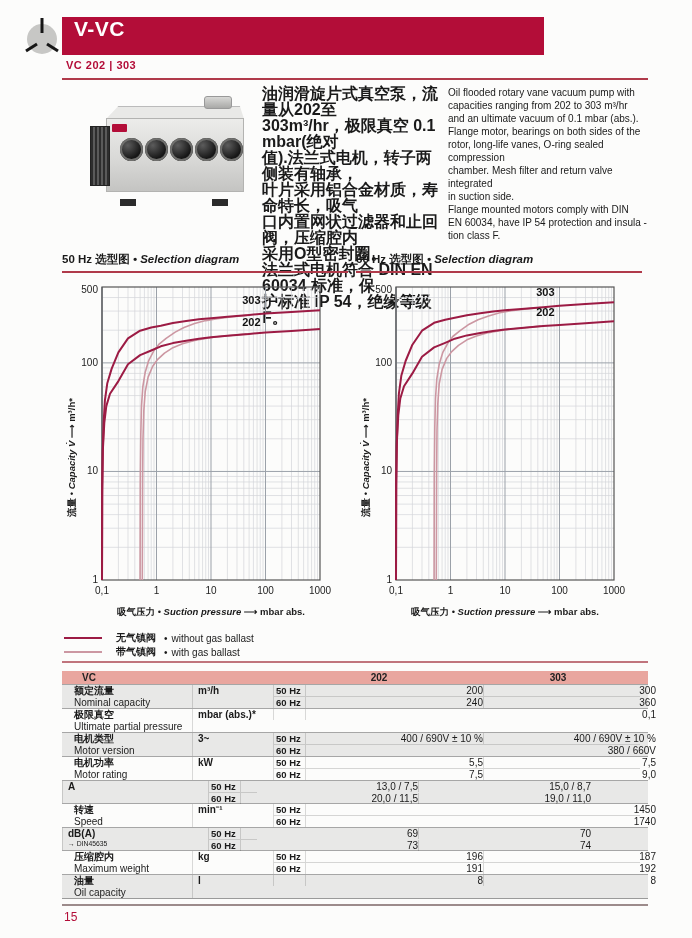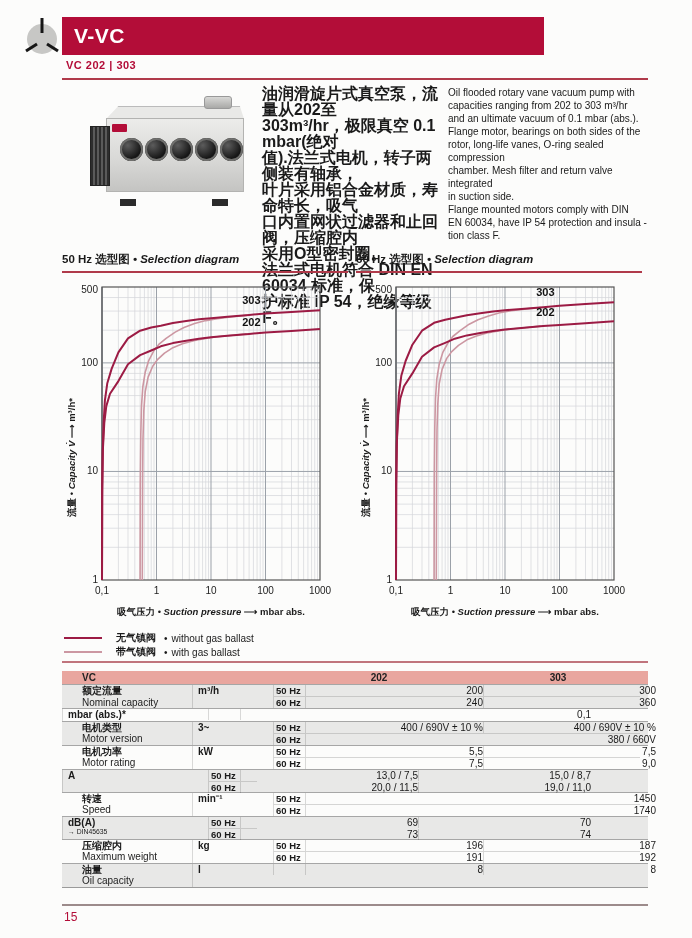--- a/index.html
+++ b/index.html
@@ -2,21 +2,21 @@
 <html><head>
 <meta charset="utf-8">
 <style>
   * { margin:0; padding:0; box-sizing:border-box; }
   html,body { width:692px; height:938px; }
   body { background:#fcfcfb; font-family:"Liberation Sans", sans-serif; color:#1a1a1a; position:relative; overflow:hidden; }
 
   
   .logo { position:absolute; left:22px; top:13px; }
   .banner { position:absolute; left:62px; top:17px; width:482px; height:38px;
-            background:var(--brand); display:flex; align-items:center; padding-left:12px; }
+            background:var(--brand); display:flex; padding-left:12px; }
   .banner .title { color:#fff; font-size:21px; font-weight:bold; letter-spacing:.5px; }
   .subtitle { position:absolute; left:66px; top:59px; font-size:11px; font-weight:bold; color:var(--brand); letter-spacing:.5px;}
   .rule-red { position:absolute; left:62px; top:78px; width:586px; height:2px; background:var(--rule); }
 
   
   .pump { position:absolute; left:86px; top:94px; width:172px; height:120px; }
   .pump .body { position:absolute; left:20px; top:24px; width:138px; height:74px;
                 background:linear-gradient(180deg,#ececea 0%,#d9d9d7 55%,#c4c4c2 100%); border:1px solid #b3b3b1; }
   .pump .topface { position:absolute; left:20px; top:12px; width:138px; height:13px; background:#e9e9e7;
                    clip-path:polygon(9% 0, 97% 0, 100% 100%, 0 100%); border-top:1px solid #bbb; }
@@ -60,21 +60,21 @@
   .divider { position:absolute; left:62px; top:661px; width:586px; height:2px; background:#c0747c; }
 
   
   .spec-table { position:absolute; left:62px; top:671px; width:586px; font-size:10px; border-bottom:1px solid #9a9a9a; }
   .thead { display:grid; grid-template-columns:130px 65px 33px 178px 180px; background:var(--thead);
            height:13px; line-height:13px; font-weight:bold; color:#222; }
   .thead .c1 { padding-left:20px; }
   .thead .c4, .thead .c5 { text-align:center; }
   .tblock { display:grid; grid-template-columns:130px 65px 383px; border-top:1px solid #a6a6a6; }
   .tblock.shade { background:#e8e8e7; }
-  .cell-label { padding-left:20px; }
+  .cell-label { padding-left:12px; }
   .cell-label .zh { font-weight:bold; line-height:11.5px; height:11.5px; }
   .cell-label .en { line-height:11.5px; height:11.5px; color:#222; }
   .cell-unit { border-left:1px solid rgba(0,0,0,.14); padding-left:5px; font-weight:bold; }
   .cell-unit .u { line-height:11.5px; height:11.5px; }
   .cell-unit .usub { font-size:6.8px; font-weight:normal; line-height:7px; }
   .tlines { display:flex; flex-direction:column; }
   .tline { display:grid; grid-template-columns:33px 178px 172px; height:11px; line-height:11px;margin-left:16px; }
   .tline + .tline { border-top:1px solid rgba(140,140,140,.35); }
   .tline .hz { font-weight:bold; border-left:1px solid rgba(0,0,0,.14); border-right:1px solid rgba(0,0,0,.14); padding-left:2px; font-size:9.5px; }
   .tline .v { text-align:right; }
@@ -373,20 +373,24 @@
           <div class="v v303">300</div>
         </div>
         <div class="tline">
           <div class="hz">60 Hz</div>
           <div class="v v202">240</div>
           <div class="v v303">360</div>
         </div>
       </div>
     </div>
     <div class="tblock">
+      <div class="cell-label">
+        <div class="zh">极限真空</div>
+        <div class="en">Ultimate partial pressure</div>
+      </div>
       <div class="cell-unit">
         <div class="u">mbar (abs.)*</div>
       </div>
       <div class="tlines">
         <div class="tline merged">
           <div class="hz"></div>
           <div class="v">0,1</div>
         </div>
       </div>
     </div>

